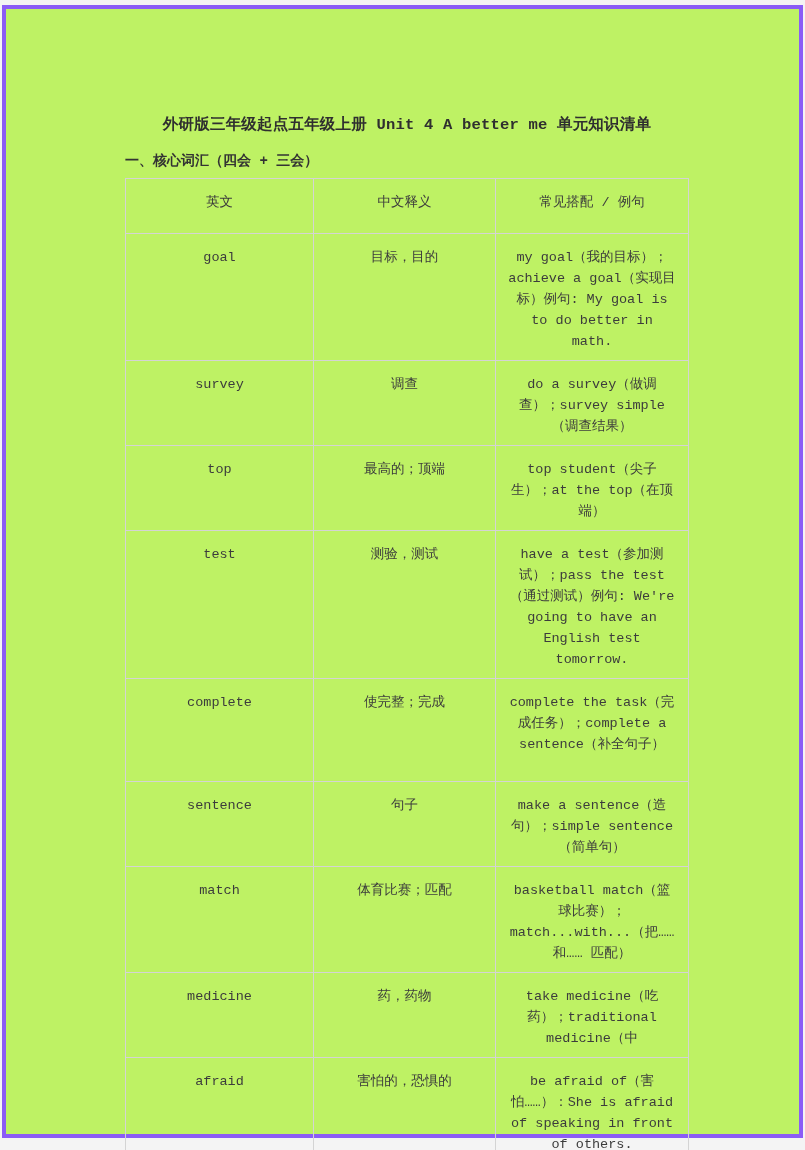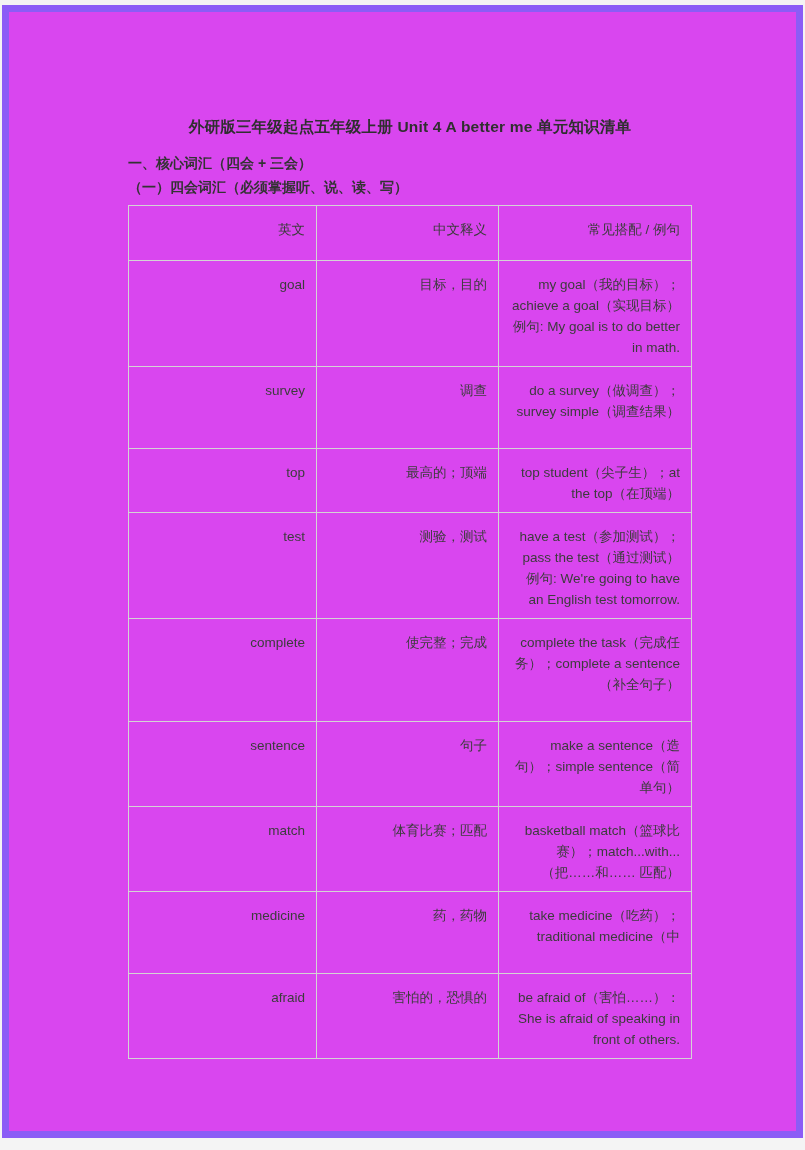--- a/index.html
+++ b/index.html
@@ -5,22 +5,23 @@
   * { margin: 0; padding: 0; box-sizing: border-box; }
   html, body {
     width: 805px; height: 1150px;
     background: #f4f4f4;
     font-family: "Liberation Sans", "DejaVu Sans", sans-serif;
     overflow: hidden;
   }
   .page {
     position: absolute;
     left: 2px; right: 2px; top: 5px; bottom: 12px;
-    background: #d946ef;
-    border: 7px solid #8b5cf6;
+    background: #bef264;
+    border: 4px solid #8b5cf6;
+    font-family: Liberation Mono, monospace;
   }
   .content {
     position: absolute;
     left: 119px;
     top: 0;
     width: 564px;
   }
   .doc-title {
     margin-top: 105px;
     text-align: center;
@@ -49,21 +50,21 @@
     width: 563px;
     color: #3c3c3c;
     font-size: 13.5px;
   }
   table.vocab col.c1 { width: 188px; }
   table.vocab col.c2 { width: 182px; }
   table.vocab col.c3 { width: 193px; }
   table.vocab th, table.vocab td {
     border: 1px solid #d4d4d4;
     vertical-align: top;
-    text-align: right;
+    text-align: center;
     font-weight: 400;
     padding: 13px 11px 8px 11px;
     line-height: 21px;
     overflow: hidden;
   }
   table.vocab thead tr { height: 55px; }
   td.c-usage { text-align: justify; }
   
   tbody tr:nth-child(1)  { height: 104px; }
   tbody tr:nth-child(2)  { height: 82px; }
@@ -79,21 +80,20 @@
 </head>
 <body>
 
 <div class="page">
   <div class="content">
 
     <div class="doc-title">外研版三年级起点五年级上册 Unit 4 A better me 单元知识清单</div>
 
     <div class="section-heading">一、核心词汇（四会 + 三会）</div>
 
-    <div class="subsection-heading">（一）四会词汇（必须掌握听、说、读、写）</div>
 
     <table class="vocab">
       <colgroup>
         <col class="c1">
           <col class="c2">
           <col class="c3">
       </colgroup>
       <thead>
         <tr>
           <th>英文</th>

